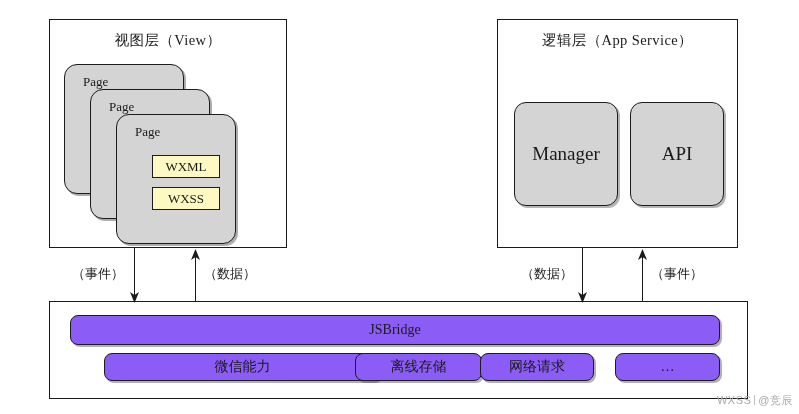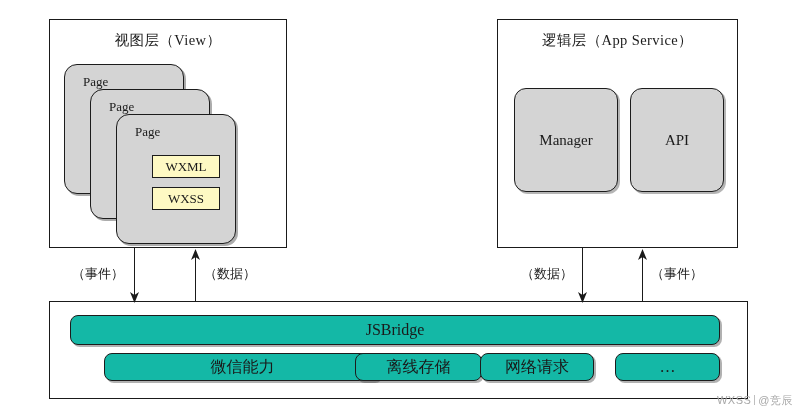--- a/index.html
+++ b/index.html
@@ -68,35 +68,36 @@
   #wxss-box{top:72px;}
 
   
   .svc-box{
     position:absolute;
     background:#d4d4d4;
     border:1.6px solid #1c1c1c;
     border-radius:12px;
     box-sizing:border-box;
     display:flex;align-items:center;justify-content:center;
-    font-size:15px;
+    font-size:19px;
     box-shadow:2px 2px 0 rgba(70,70,70,.4);
+    margin-top:14px;
   }
   #manager-box{left:16px;top:68px;width:104px;height:104px;}
   #api-box{left:132px;top:68px;width:94px;height:104px;}
 
   
   .nat-box{
     position:absolute;
-    background:#14b8a6;
+    background:#8b5cf6;
     border:1.5px solid #1c1c1c;
     border-radius:8px;
     box-sizing:border-box;
     display:flex;align-items:center;justify-content:center;
-    font-size:16px;
+    font-size:14px;
     box-shadow:2px 2px 0 rgba(70,70,70,.42);
   }
   #jsbridge-box{left:20px;top:13px;width:650px;height:30px;}
   #cap-box-0{left:20px;top:51px;width:277px;height:28px;margin-left:34px;}
   #cap-box-1{left:305px;top:51px;width:127px;height:28px;}
   #cap-box-2{left:430px;top:51px;width:114px;height:28px;}
   #cap-box-3{left:565px;top:51px;width:105px;height:28px;}
 
   #native-title{
     position:absolute;

